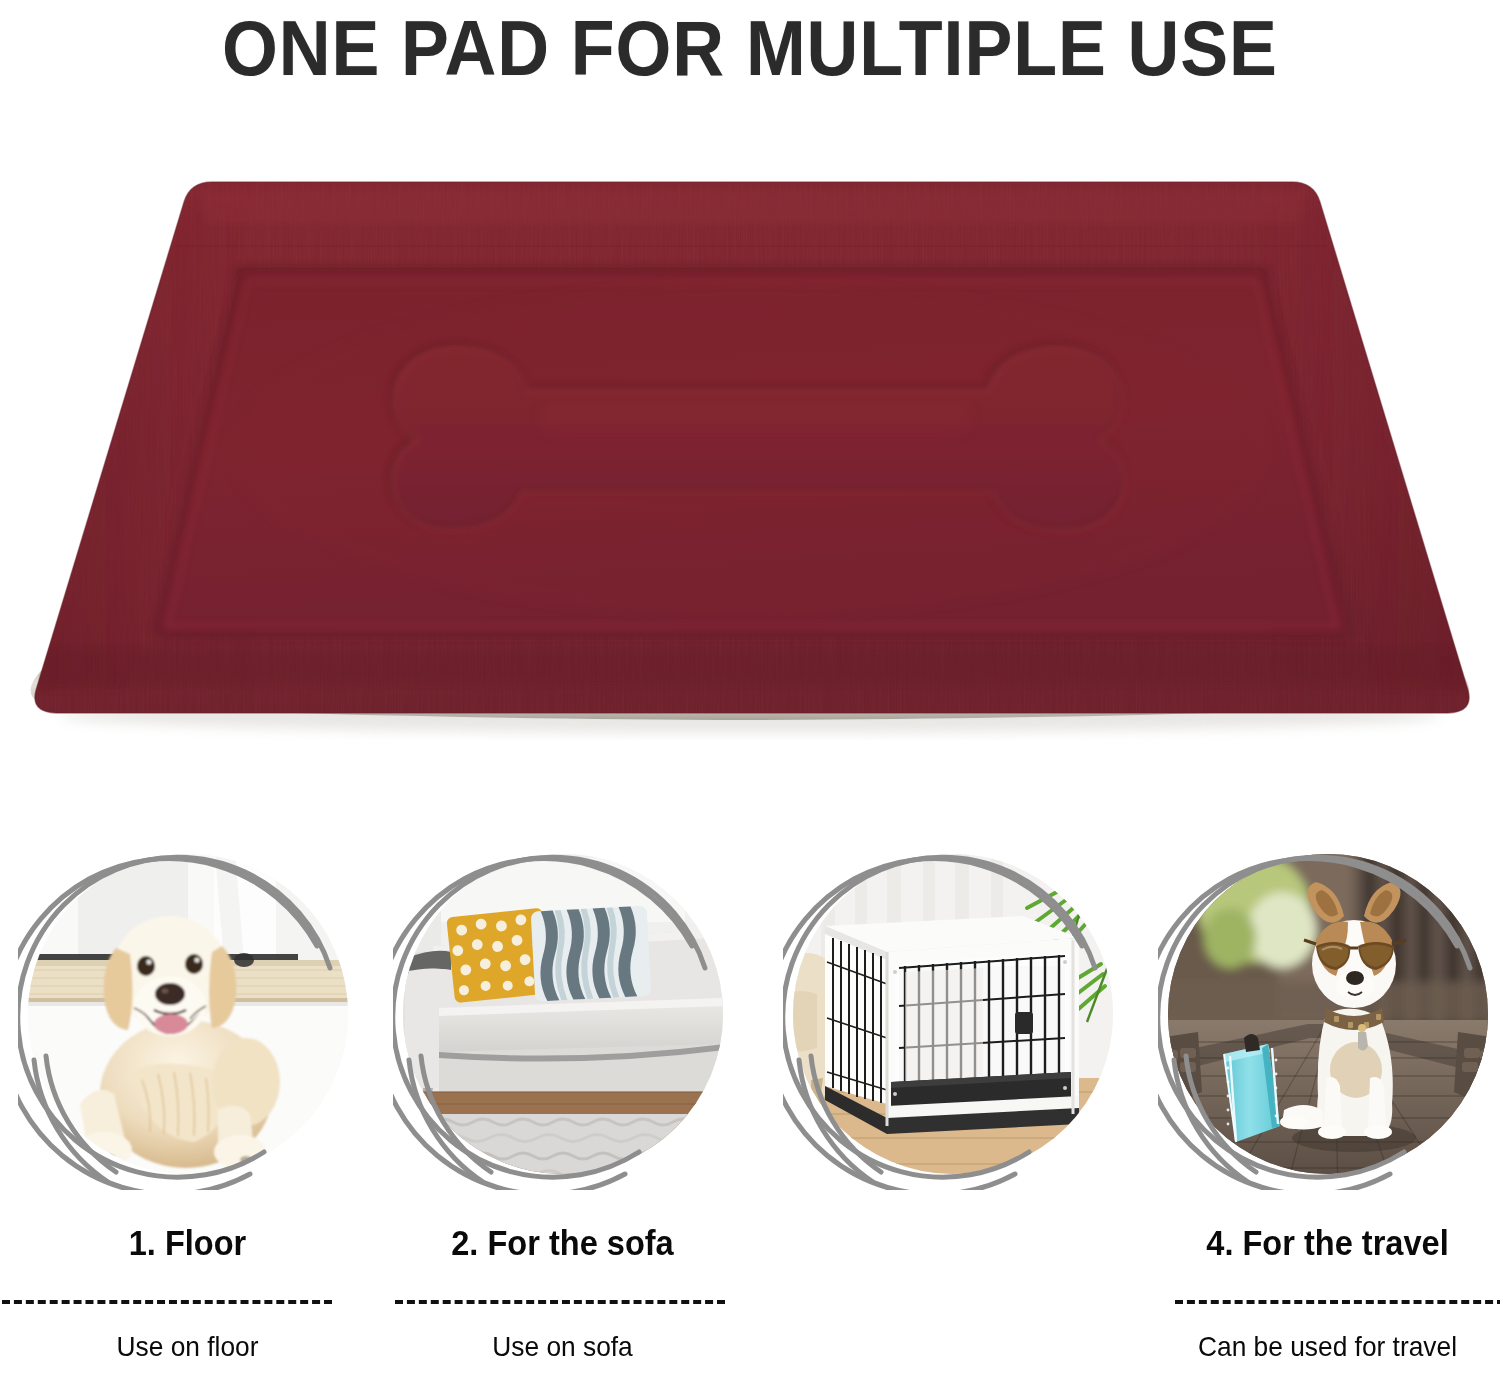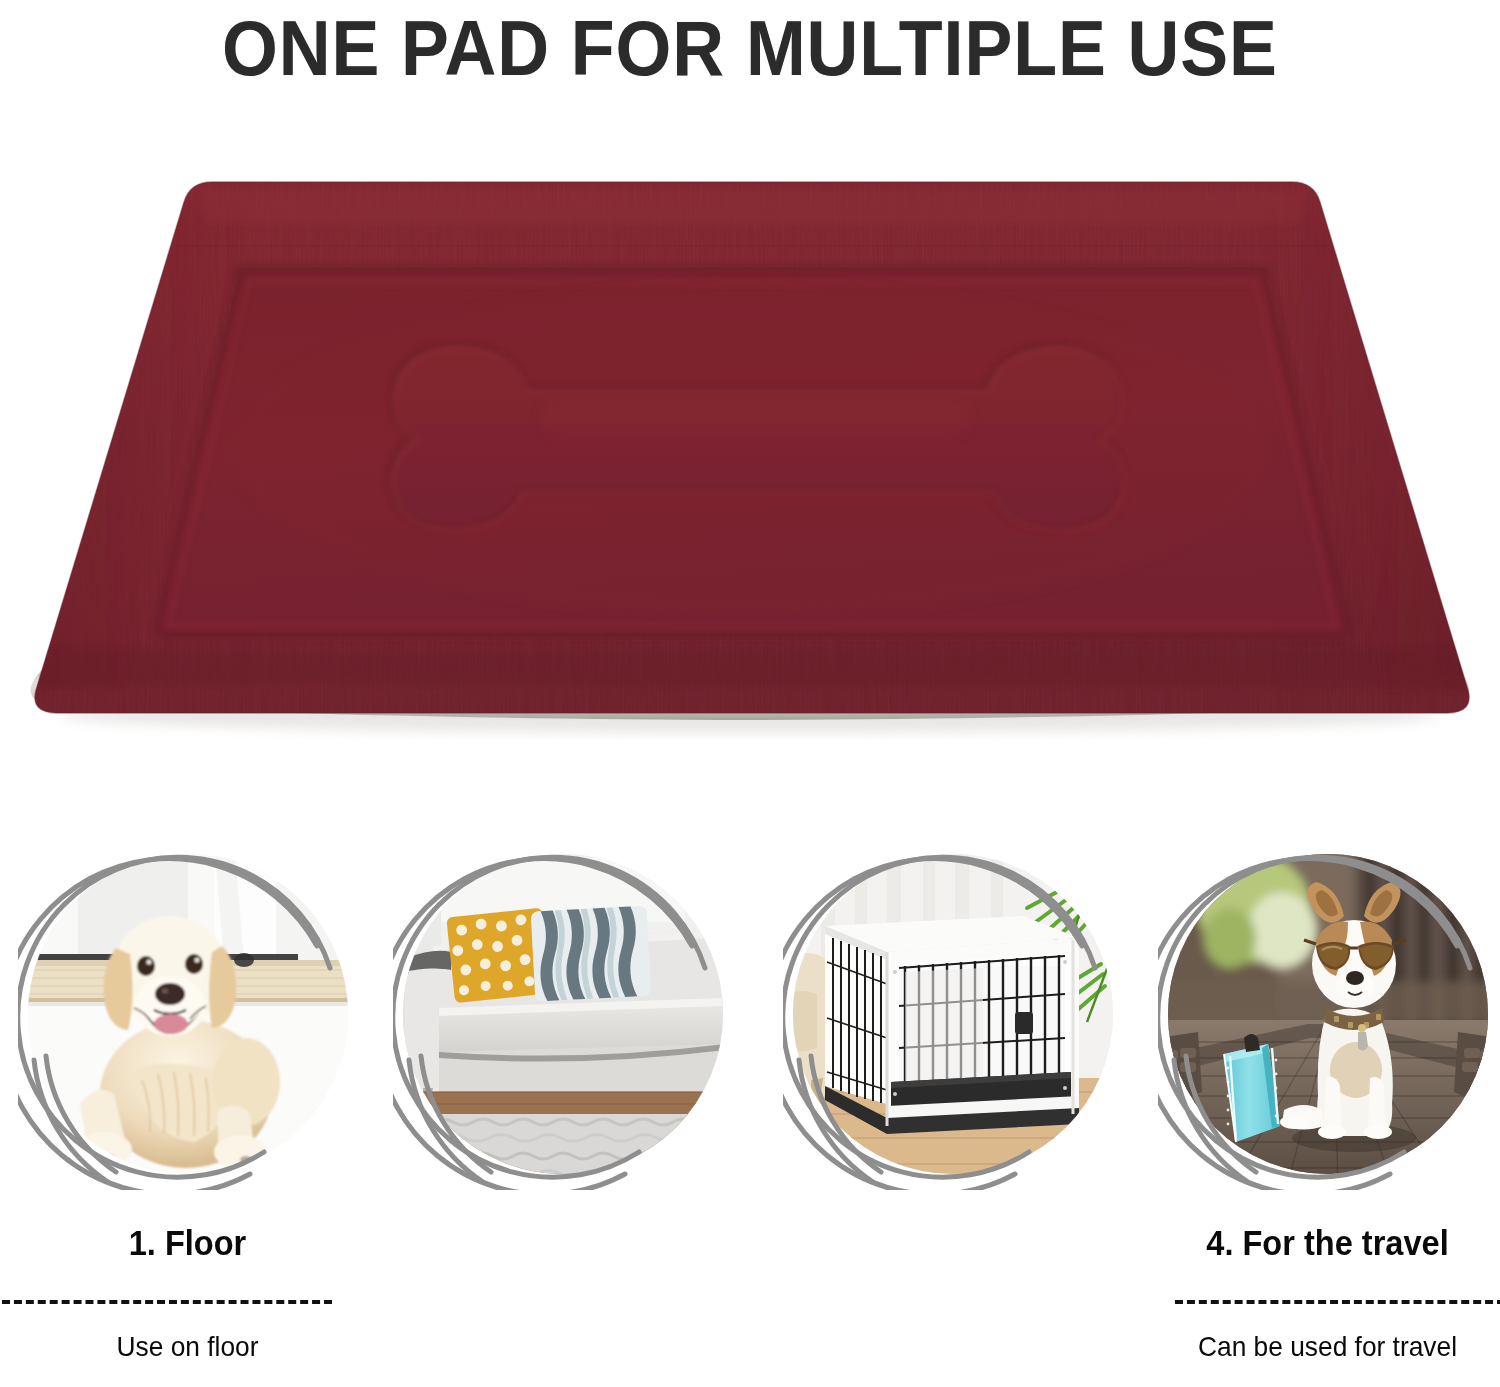--- a/index.html
+++ b/index.html
@@ -386,20 +386,25 @@
           </g>
         </g>
         <g fill="none" stroke="#8e8e8e" stroke-width="5" stroke-linecap="round">
           <path d="M 312 126 A 160 160 0 1 0 246 310"></path>
           <path d="M 28 214 A 160 160 0 0 0 98 330"></path>
           <path d="M 305 96 A 168 168 0 1 0 238 324" transform="translate(-6,8)"></path>
           <path d="M 22 222 A 168 168 0 0 0 96 344" transform="translate(-6,-4)"></path>
         </g>
       </svg>
     </div>
+    <div class="capblock">
+      <div class="cap-title">2. For the sofa</div>
+      <div class="dashrule"></div>
+      <div class="cap-sub">Use on  sofa</div>
+    </div>
   </div>
 
   <div class="col" data-col="2">
     <div class="circlewrap">
       <svg viewBox="0 0 340 348" xmlns="http://www.w3.org/2000/svg">
         <defs>
           <clipPath id="c3">
               <circle cx="170" cy="172" r="160"></circle>
             </clipPath>
         </defs>

